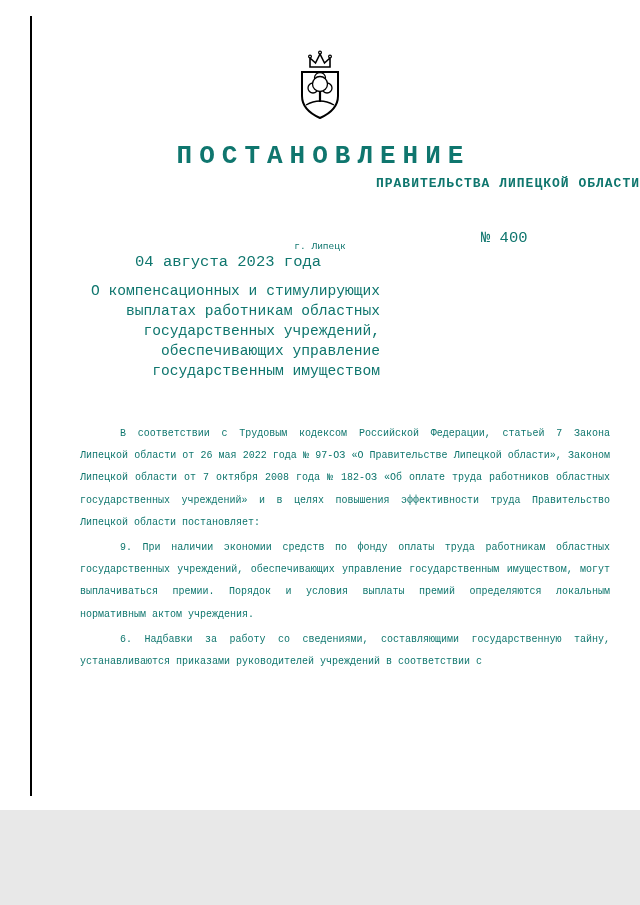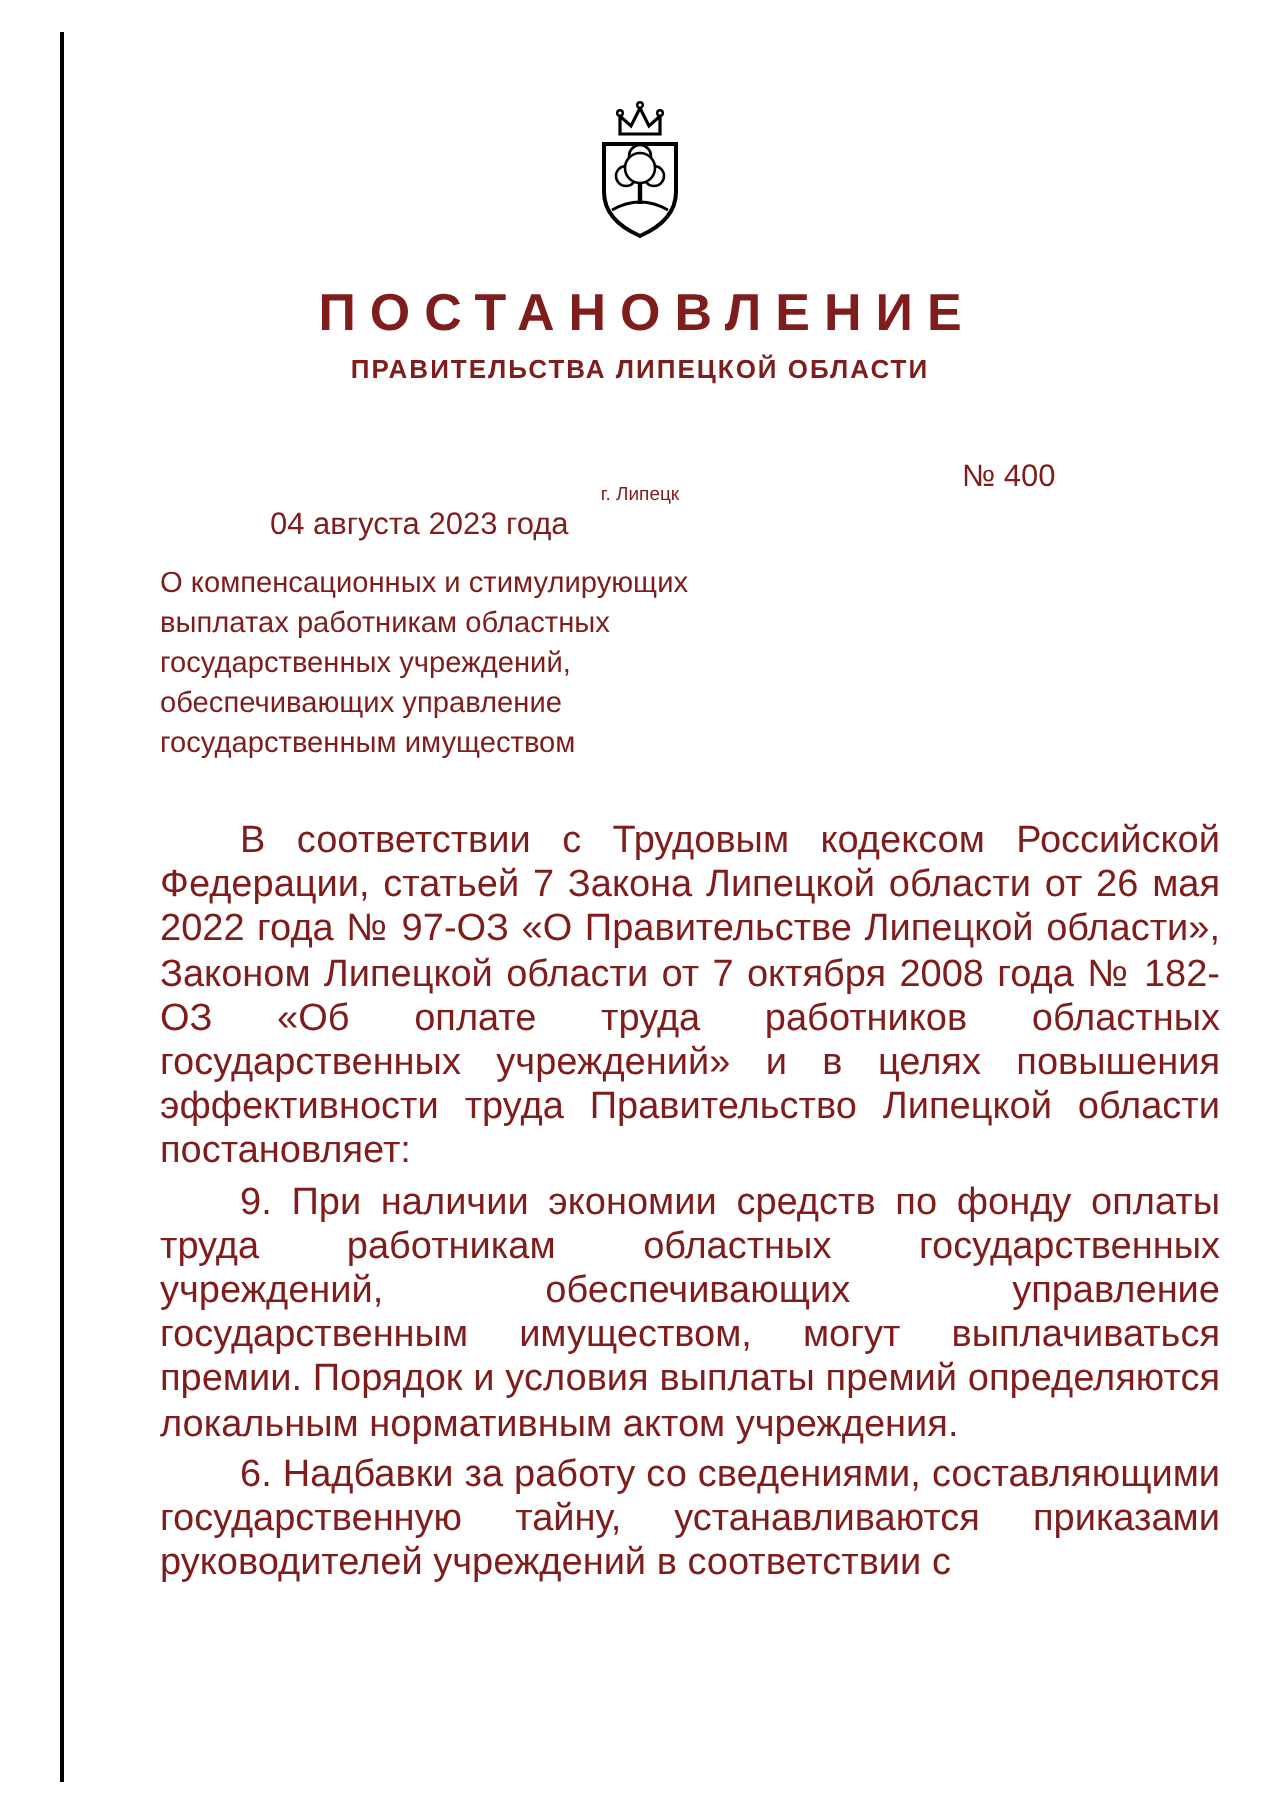--- a/index.html
+++ b/index.html
@@ -1,23 +1,23 @@
 <!DOCTYPE html>
 <html><head>
 <meta charset="utf-8">
 <style>
   html, body { margin: 0; padding: 0; background: #e8e8e8; }
   .page {
     position: relative;
     width: 640px;
-    height: 905px;
+    height: 810px;
     margin: 0 auto;
     background: #ffffff;
-    font-family: Liberation Sans, sans-serif;
-    color: #7f1d1d;
+    font-family: Liberation Mono, monospace;
+    color: #0f766e;
     overflow: hidden;
   }
   .left-rule {
     position: absolute;
     left: 30px;
     top: 16px;
     bottom: 14px;
     width: 2px;
     background: #000;
   }
@@ -28,44 +28,44 @@
   .emblem-wrap svg { display: inline-block; }
   .doc-title {
     text-align: center;
     font-weight: bold;
     font-size: 26px;
     letter-spacing: 7px;
     margin-top: 10px;
     text-indent: 7px; 
   }
   .doc-subtitle {
-    text-align: center;
+    text-align: right;
     font-weight: bold;
     font-size: 13px;
     letter-spacing: 1px;
     margin-top: 5px;
   }
   .meta-row {
     position: relative;
     height: 26px;
     margin-top: 38px;
     font-size: 15.5px;
   }
   .meta-date   { position: absolute; left: 135px; top: 0; margin-top: 24px; }
   .meta-place  { position: absolute; left: 50%; transform: translateX(-50%); top: 12px; font-size: 9.5px; }
   .meta-number { position: absolute; left: 481px; top: 0; }
   .subject {
     margin: 26px 260px 0 80px;
     font-size: 14.6px;
     line-height: 20px;
-    text-align: left;
+    text-align: right;
   }
   .body-text {
-    margin: 28px 30px 0 80px;
-    font-size: 19px;
+    margin: 42px 30px 0 80px;
+    font-size: 10px;
     line-height: 22.2px;
     text-align: justify;
   }
   .body-text p {
     margin: 0;
     text-indent: 40px;
   }
   .body-text p + p { margin-top: 3px; }
 </style>
 </head>

